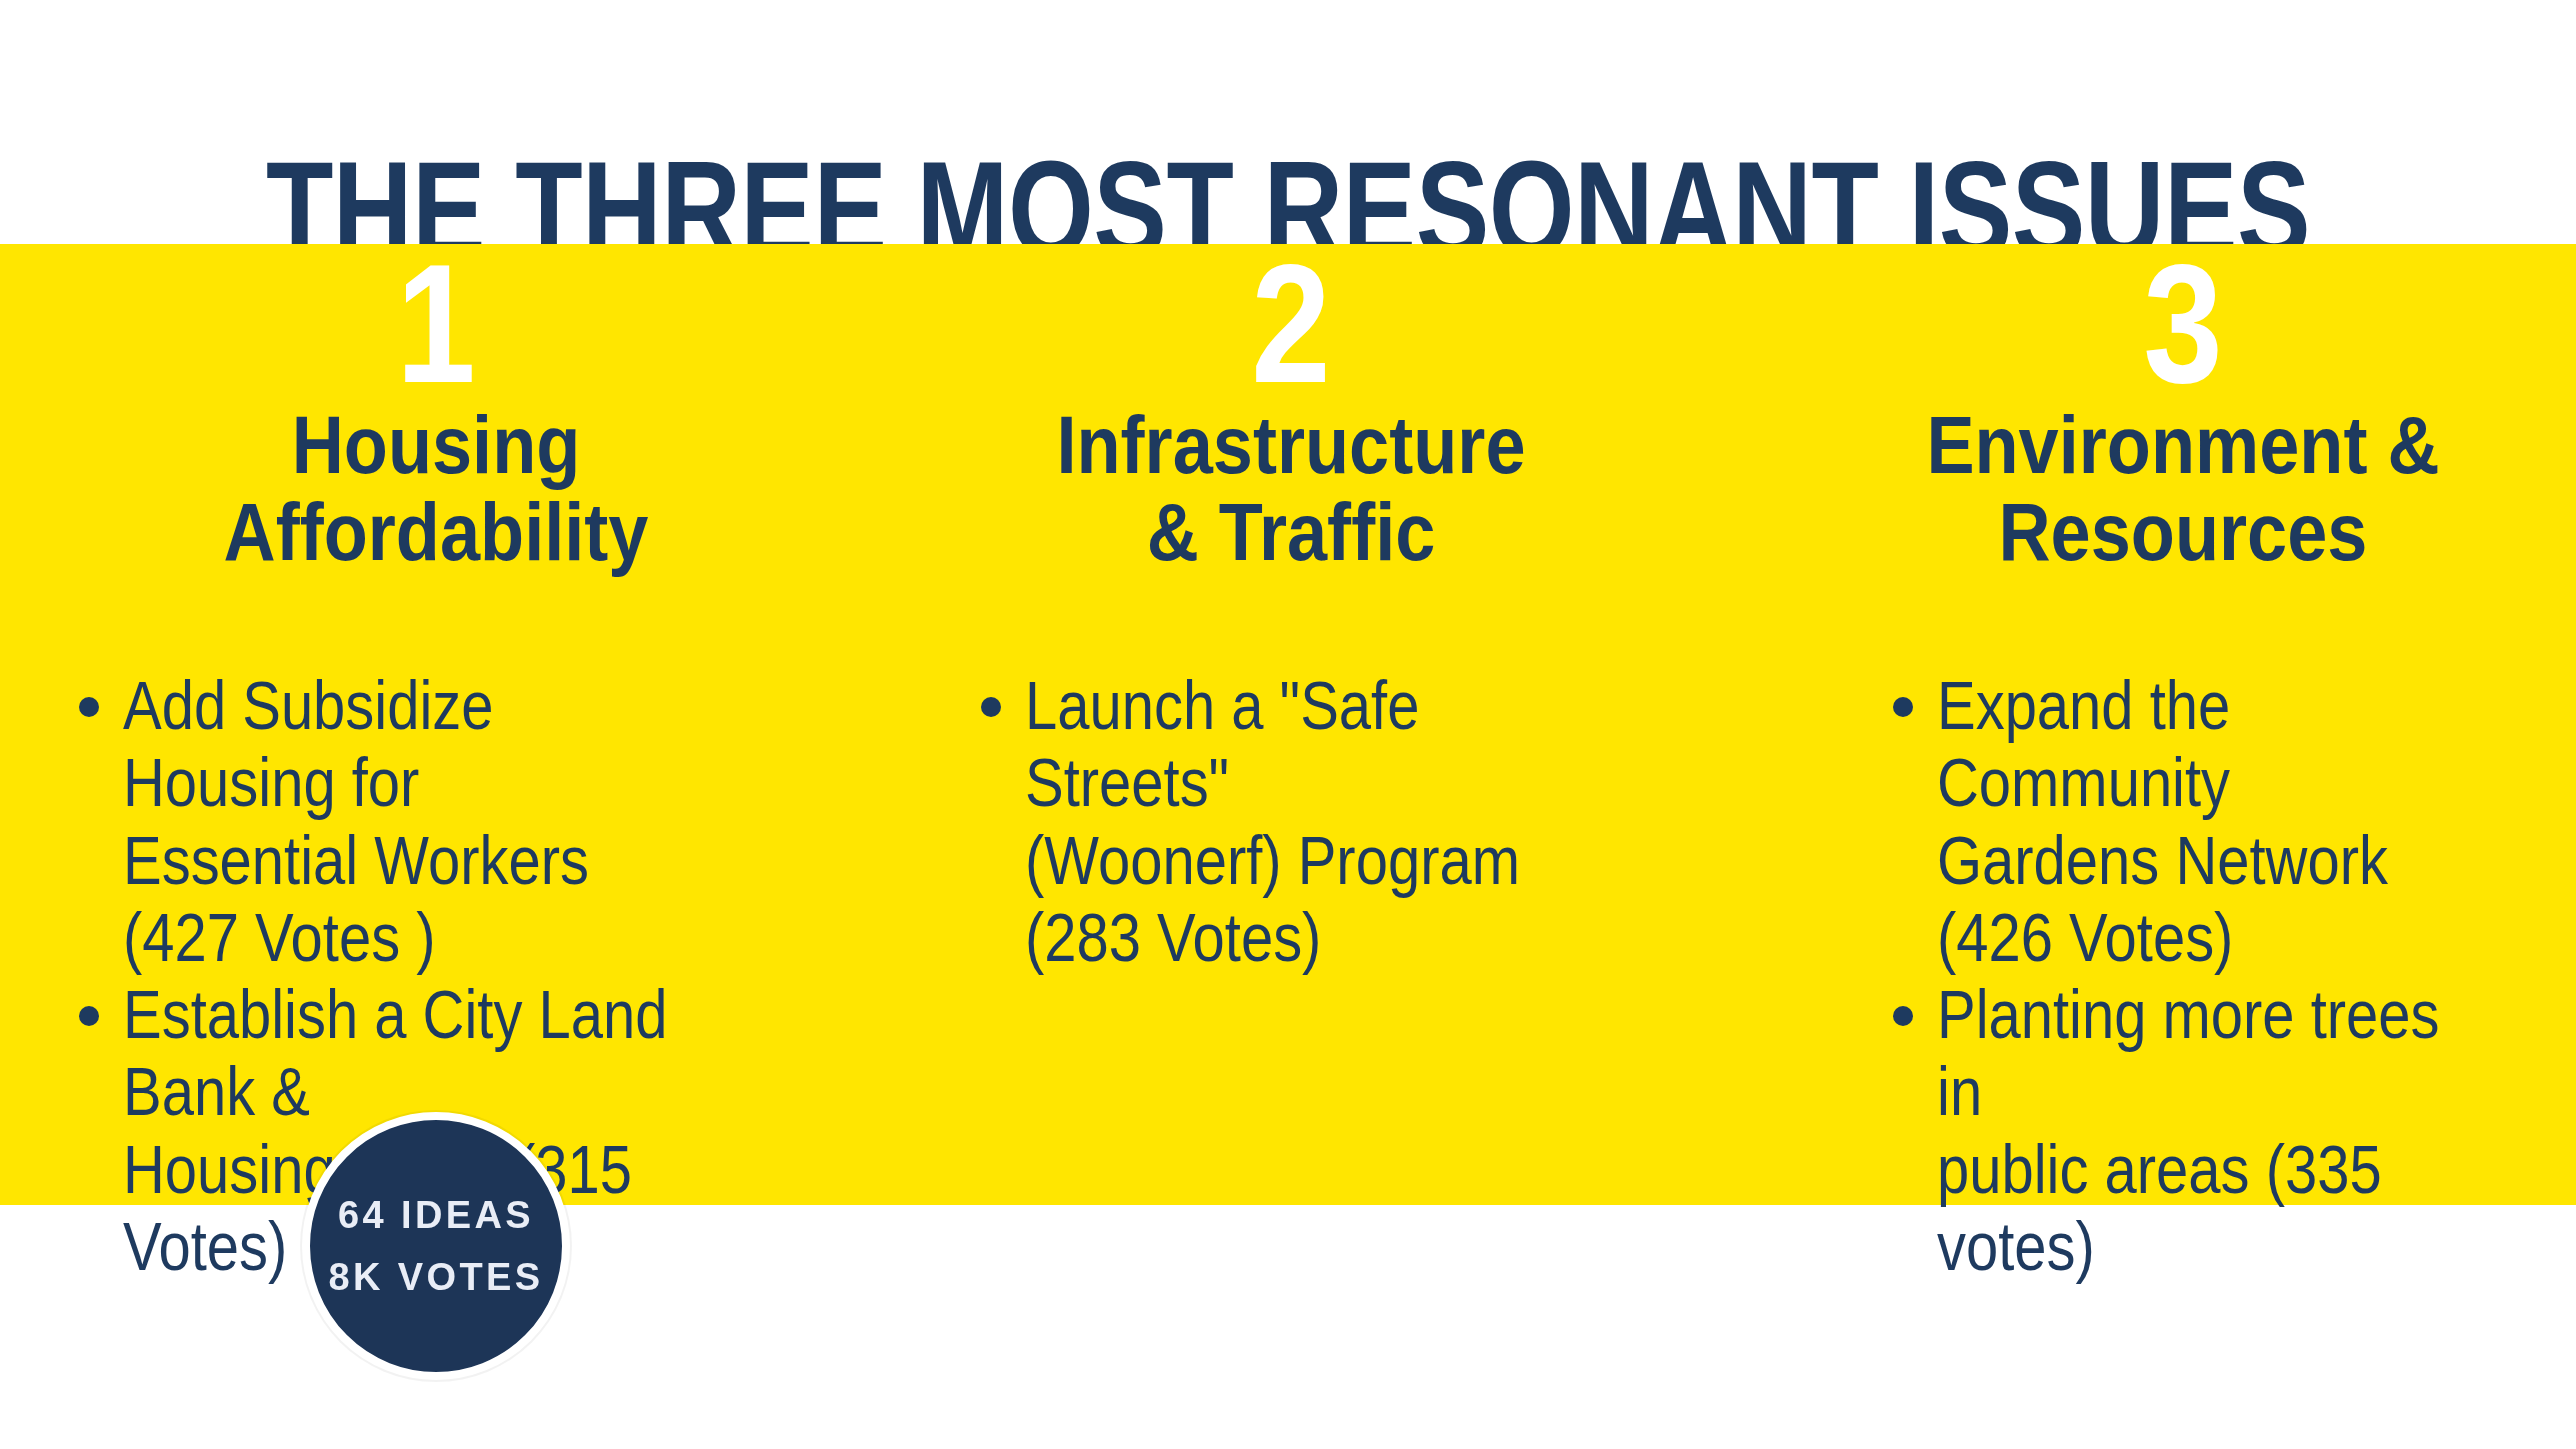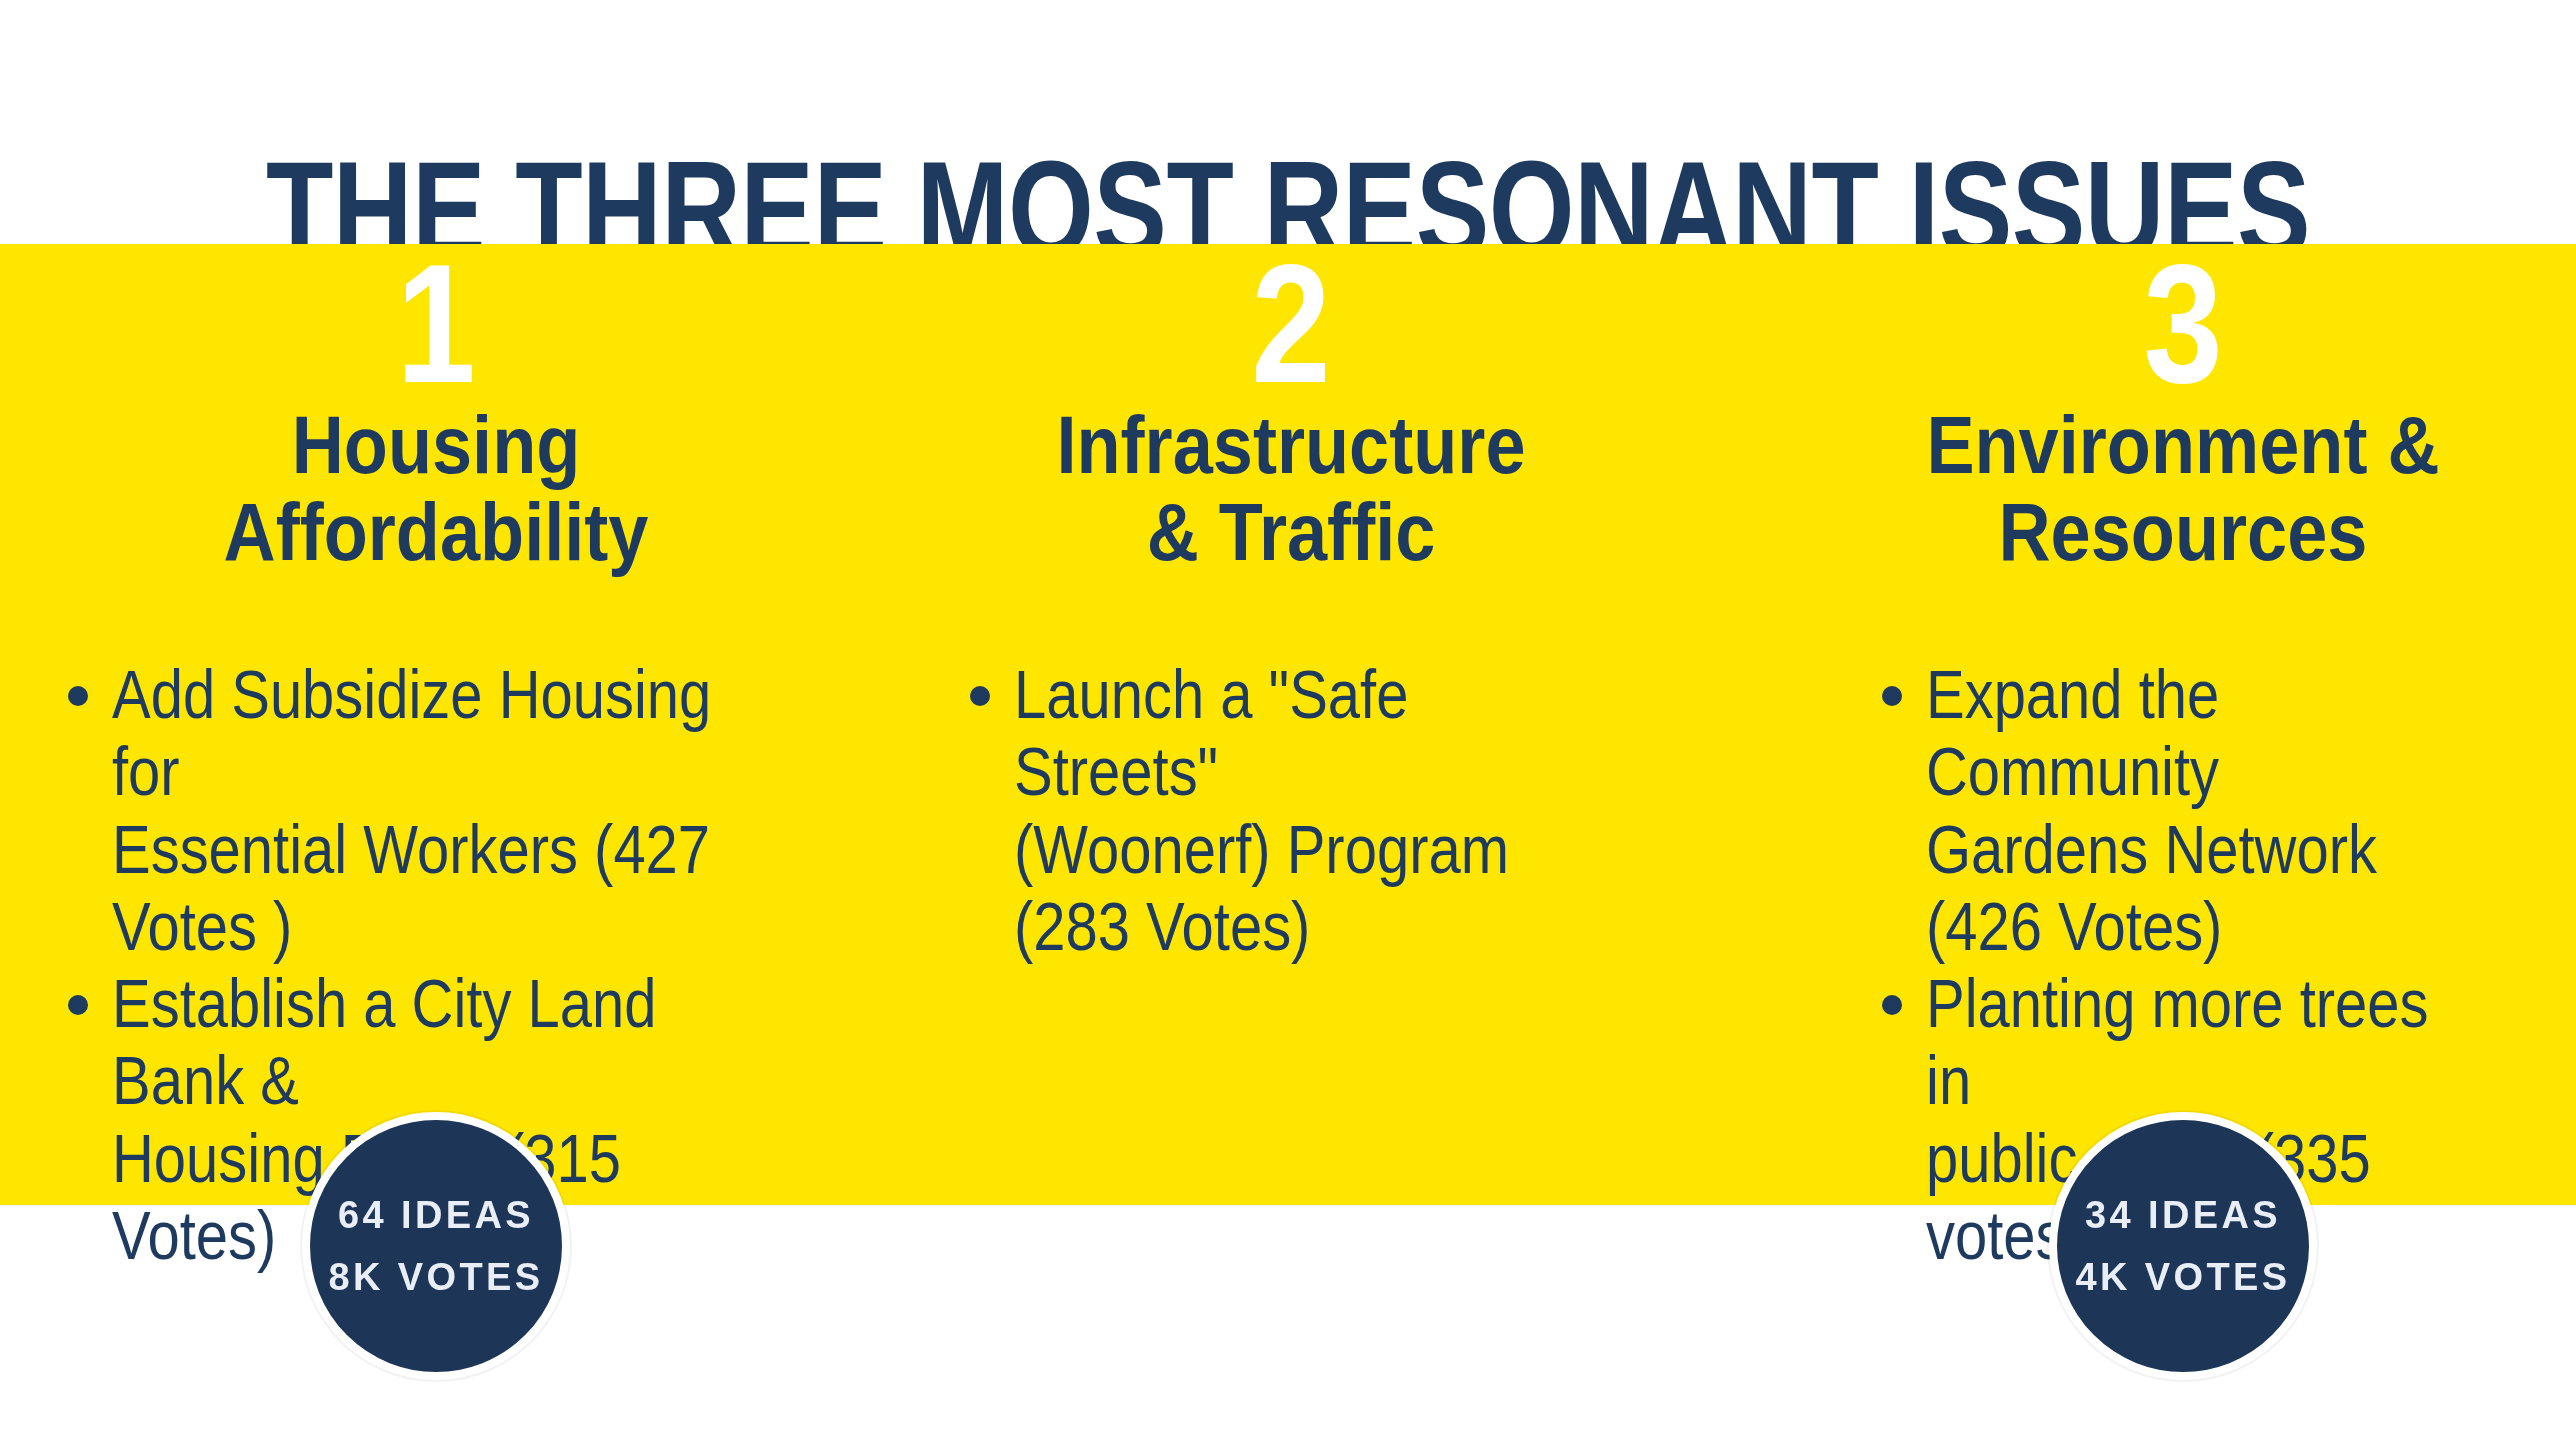--- a/index.html
+++ b/index.html
@@ -35,21 +35,21 @@
   }
   .heading{
     position:absolute;top:158px;left:0;width:100%;margin:0;
     text-align:center;color:#1e3a5f;
     font-size:82px;font-weight:bold;line-height:1.06;
     white-space:pre-wrap;
     transform:scaleX(0.88);transform-origin:50% 0;
   }
   .bullets{
     position:absolute;top:411px;left:0;right:0;
-    margin:1px;padding:0;list-style:none;
+    margin:12px;padding:0;list-style:none;
   }
   .c1 .bullets{padding-left:40px;}
   .c2 .bullets{padding-left:84px;}
   .c3 .bullets{padding-left:97px;}
   .bullet{display:flex;align-items:flex-start;margin:0;}
   .dot{
     flex:none;width:20px;height:20px;border-radius:50%;
     background:#1e3a5f;margin-top:29.5px;margin-right:24px;
   }
   .btext{
@@ -129,20 +129,16 @@
         <span class="btext">Expand the Community
 Gardens Network
 (426 Votes)</span>
       </li>
       <li class="bullet">
         <span class="dot"></span>
         <span class="btext">Planting more trees in
 public areas (335 votes)</span>
       </li>
     </ul>
-    <div class="badge">
-      <div class="badge-line">34 IDEAS</div>
-      <div class="badge-line">4K VOTES</div>
-    </div>
   </section>
 
 </div>
 
 
 </body></html>

